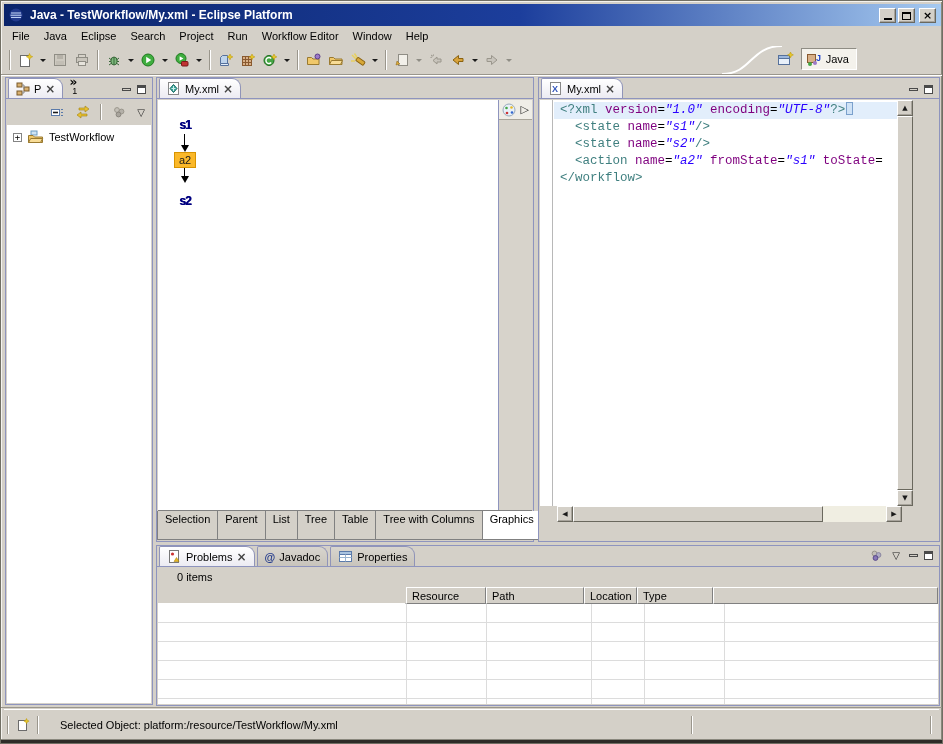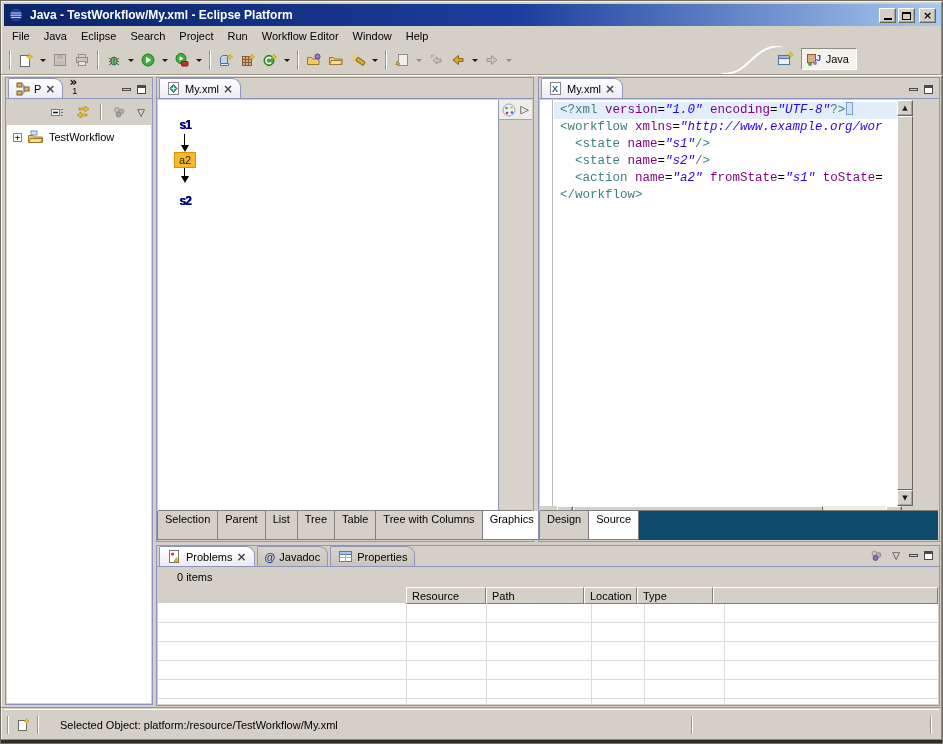--- a/index.html
+++ b/index.html
@@ -416,21 +416,20 @@
       <div class="flatbtns">
         <div class="fb-min"></div>
         <div class="fb-max"></div>
       </div>
     </div>
 
     <div id="code-area">
       <div class="code-gutter"></div>
       <div class="code-lines">
           <div class="code-line current"><span class="tok-tag">&lt;?xml </span><span class="tok-attr">version</span><span class="tok-plain">=</span><span class="tok-val">"1.0"</span><span class="tok-plain"> </span><span class="tok-attr">encoding</span><span class="tok-plain">=</span><span class="tok-val">"UTF-8"</span><span class="tok-tag">?&gt;</span><span class="cap"></span></div>
-          <div class="code-line"><span class="tok-tag">&lt;workflow </span><span class="tok-attr">xmlns</span><span class="tok-plain">=</span><span class="tok-val">"http://www.example.org/wor</span></div>
           <div class="code-line"><span class="tok-plain">  </span><span class="tok-tag">&lt;state </span><span class="tok-attr">name</span><span class="tok-plain">=</span><span class="tok-val">"s1"</span><span class="tok-tag">/&gt;</span></div>
           <div class="code-line"><span class="tok-plain">  </span><span class="tok-tag">&lt;state </span><span class="tok-attr">name</span><span class="tok-plain">=</span><span class="tok-val">"s2"</span><span class="tok-tag">/&gt;</span></div>
           <div class="code-line"><span class="tok-plain">  </span><span class="tok-tag">&lt;action </span><span class="tok-attr">name</span><span class="tok-plain">=</span><span class="tok-val">"a2"</span><span class="tok-plain"> </span><span class="tok-attr">fromState</span><span class="tok-plain">=</span><span class="tok-val">"s1"</span><span class="tok-plain"> </span><span class="tok-attr">toState</span><span class="tok-plain">=</span></div>
           <div class="code-line"><span class="tok-tag">&lt;/workflow&gt;</span></div>
         </div>
     </div>
     <div class="overview-ruler"></div>
 
     <div id="vscroll" class="sb">
       <div class="sb-btn" style="top:0;">
@@ -444,24 +443,20 @@
     <div id="hscroll" class="sb">
       <div class="sb-btn" style="left:0;">
           <span>◀</span>
         </div>
       <div class="thumb"></div>
       <div class="sb-btn" style="right:0;">
           <span>▶</span>
         </div>
     </div>
 
-    <div class="btabs">
-      <span class="btab">Design</span>
-      <span class="btab active">Source</span>
-    </div>
   </div>
 
   <div id="bottom-view" class="pane">
     <div class="tabstrip">
       <div class="tab active">
         <svg class="ico" width="15" height="15">
             <rect x="2.5" y="1.5" width="9" height="12" fill="#fff" stroke="#777"></rect>
             <circle cx="5.5" cy="5" r="1.6" fill="#CC3333"></circle>
             <path d="M9.5 8.5l2.5 4h-5z" fill="#E8B820" stroke="#A07800" stroke-width="0.5"></path>
           </svg>

